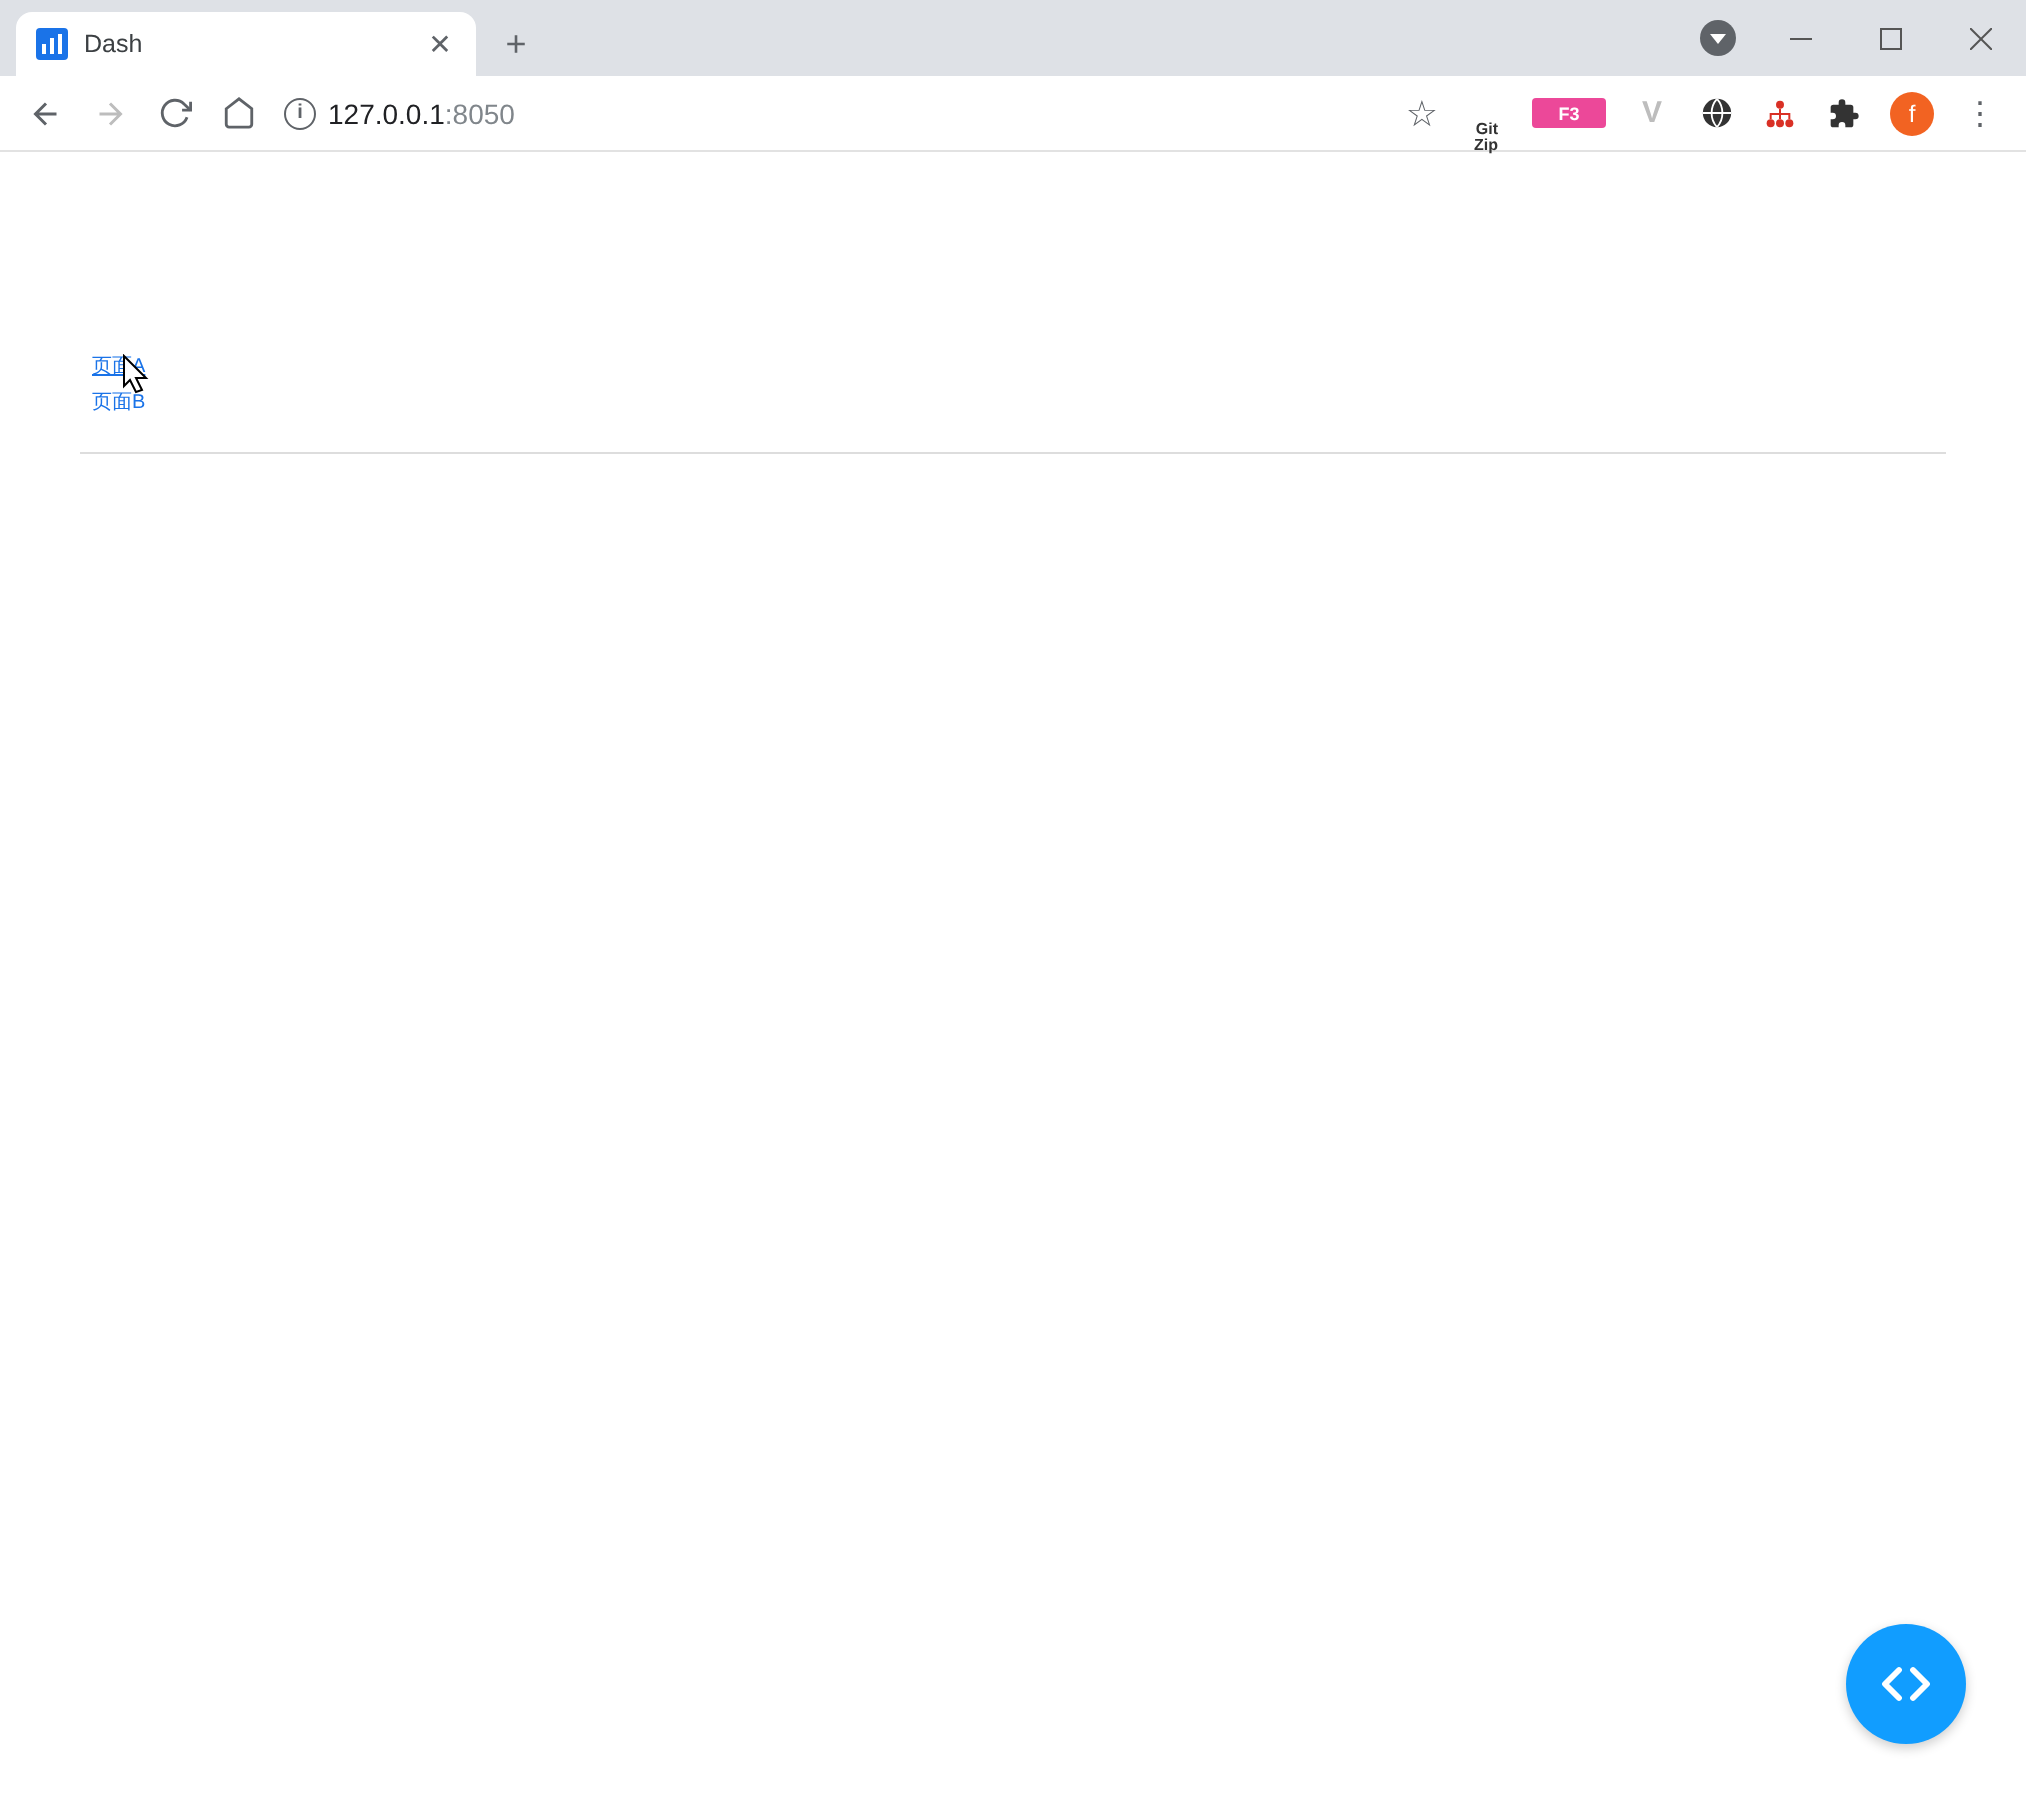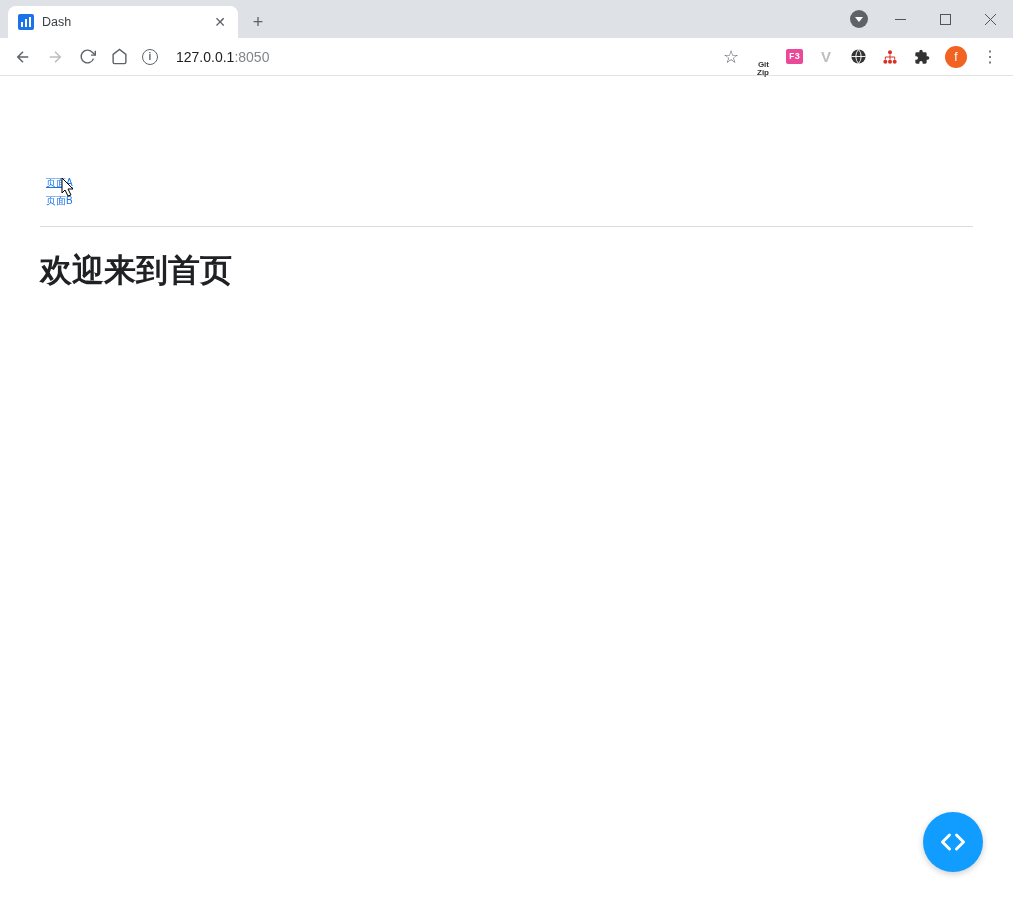--- a/index.html
+++ b/index.html
@@ -133,21 +133,21 @@
       width: 16px;
       height: 16px;
       border: 1.5px solid #5f6368;
       border-radius: 50%;
       display: flex;
       align-items: center;
       justify-content: center;
       font-size: 10px;
       font-weight: bold;
     }
-    .url-text { color: #202124; margin-left: 12px; }
+    .url-text { color: #202124; }
     .url-text .port { color: #80868b; }
     .ext-icons {
       display: flex;
       align-items: center;
       gap: 14px;
       padding-right: 6px;
     }
     .ext-icon {
       width: 18px;
       height: 18px;
@@ -156,29 +156,28 @@
       justify-content: center;
       cursor: pointer;
       font-size: 16px;
       color: #5f6368;
     }
     .ext-star { font-size: 18px; color: #5f6368; }
     .ext-gitzip { font-size: 8px; font-weight: bold; color: #333; line-height: 0.9; text-align: right; margin-top: 24px; }
     .ext-f3 {
       background: #ec4899;
       color: #fff;
-      width: 17px;
+      width: 37px;
       height: 15px;
       font-size: 9px;
       font-weight: bold;
       border-radius: 2px;
       display:flex;
       align-items:center;
       justify-content:center;
-      font-family:Liberation Mono, monospace;
     }
     .ext-v { color: #bdbdbd; font-weight: bold; font-size: 15px; }
     .ext-sitemap { color: #d93025; font-size: 14px; }
     .ext-puzzle { color: #333; }
     .ext-avatar {
       width: 22px;
       height: 22px;
       border-radius: 50%;
       background: #f26322;
       color: #fff;
@@ -335,21 +334,20 @@
     <span class="ext-icon ext-menu">⋮</span>
   </div>
 </div>
 
 <div class="page-content">
   <div class="nav-links">
     <a class="nav-link">页面A</a>
     <a class="nav-link second">页面B</a>
   </div>
   <hr class="hr">
-  <h1 class="heading">欢迎来到首页</h1>
 </div>
 
 <div class="fab">
   <svg viewBox="0 0 24 24" fill="none" stroke="#fff" stroke-width="2.5" stroke-linecap="round" stroke-linejoin="round">
     <polyline points="9 18 3 12 9 6"></polyline>
     <polyline points="15 6 21 12 15 18"></polyline>
   </svg>
 </div>
 
 <svg class="cursor" width="18" height="22" viewBox="0 0 18 22">

